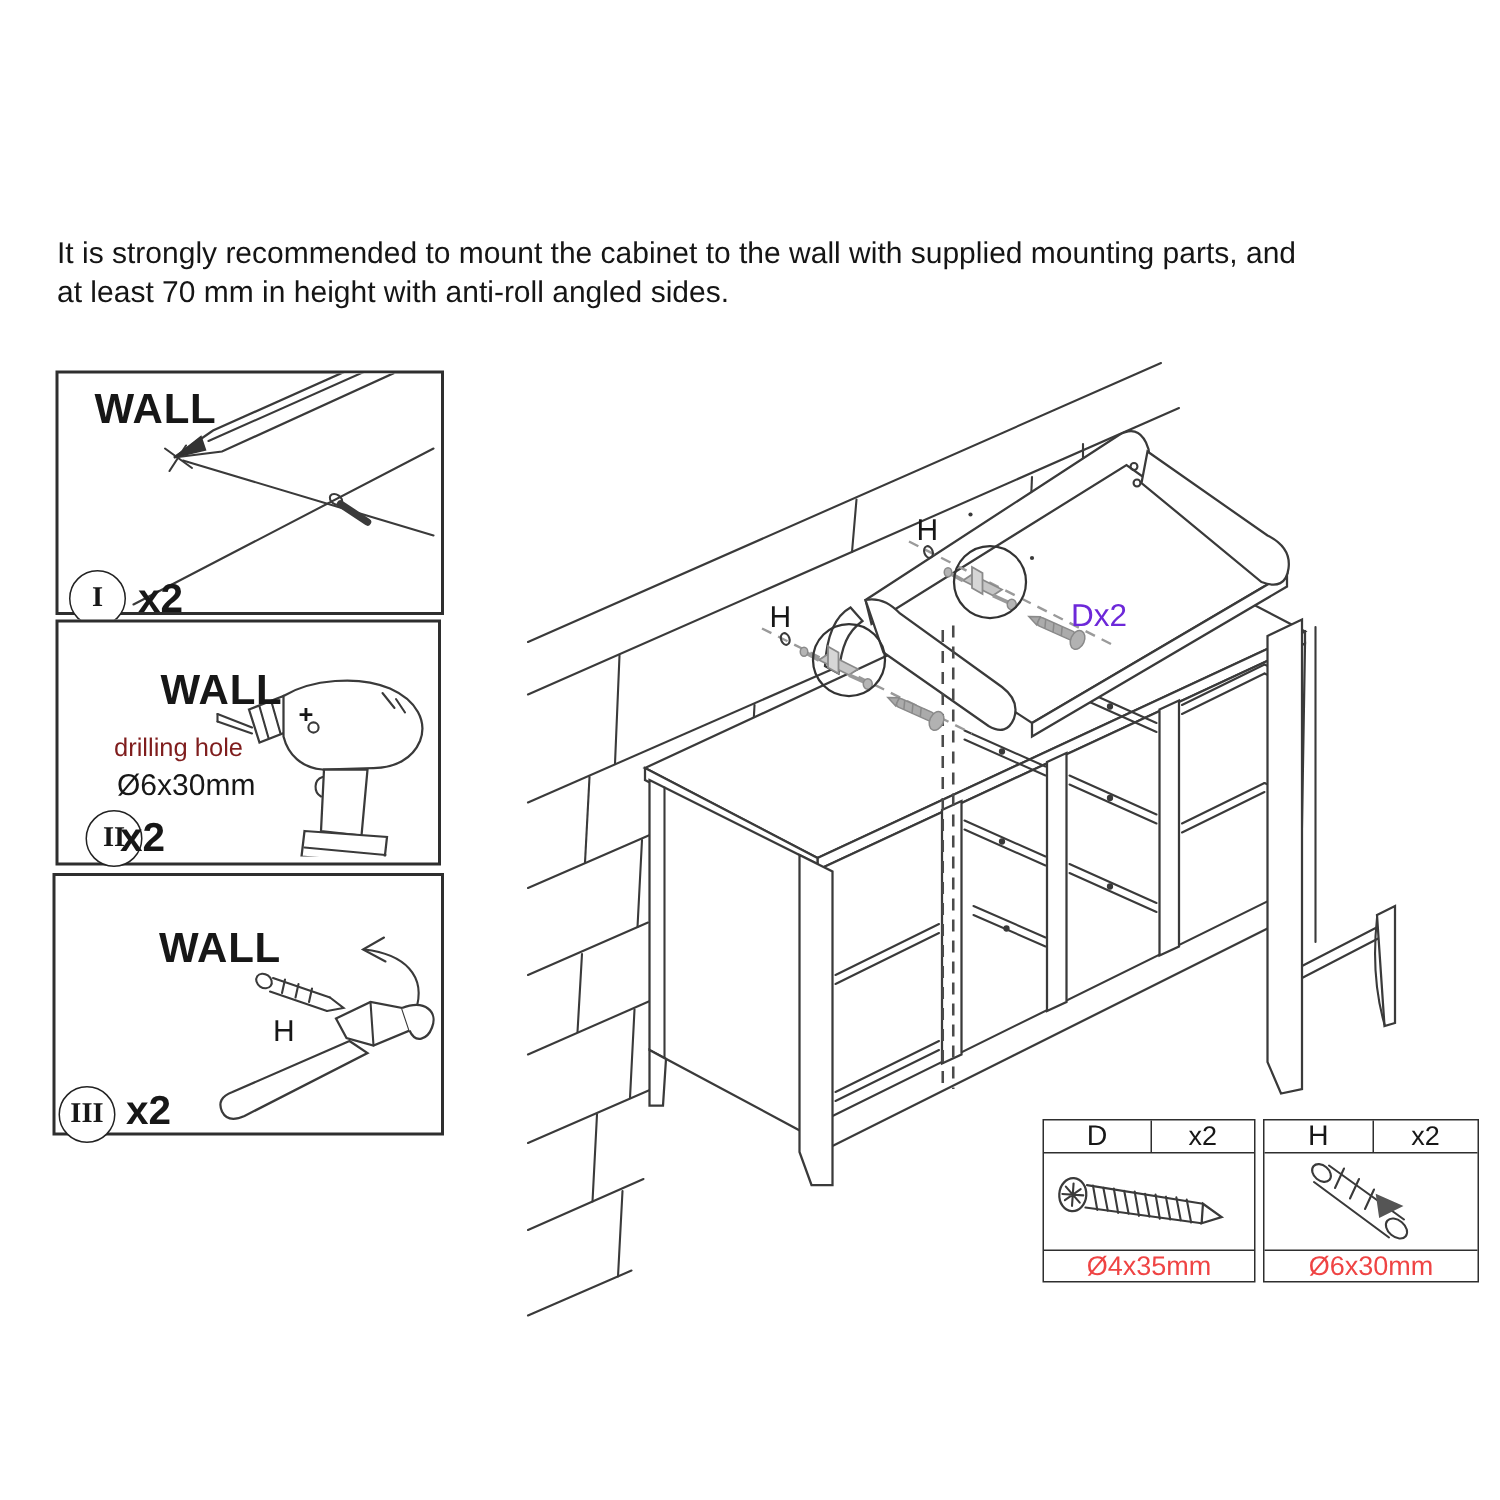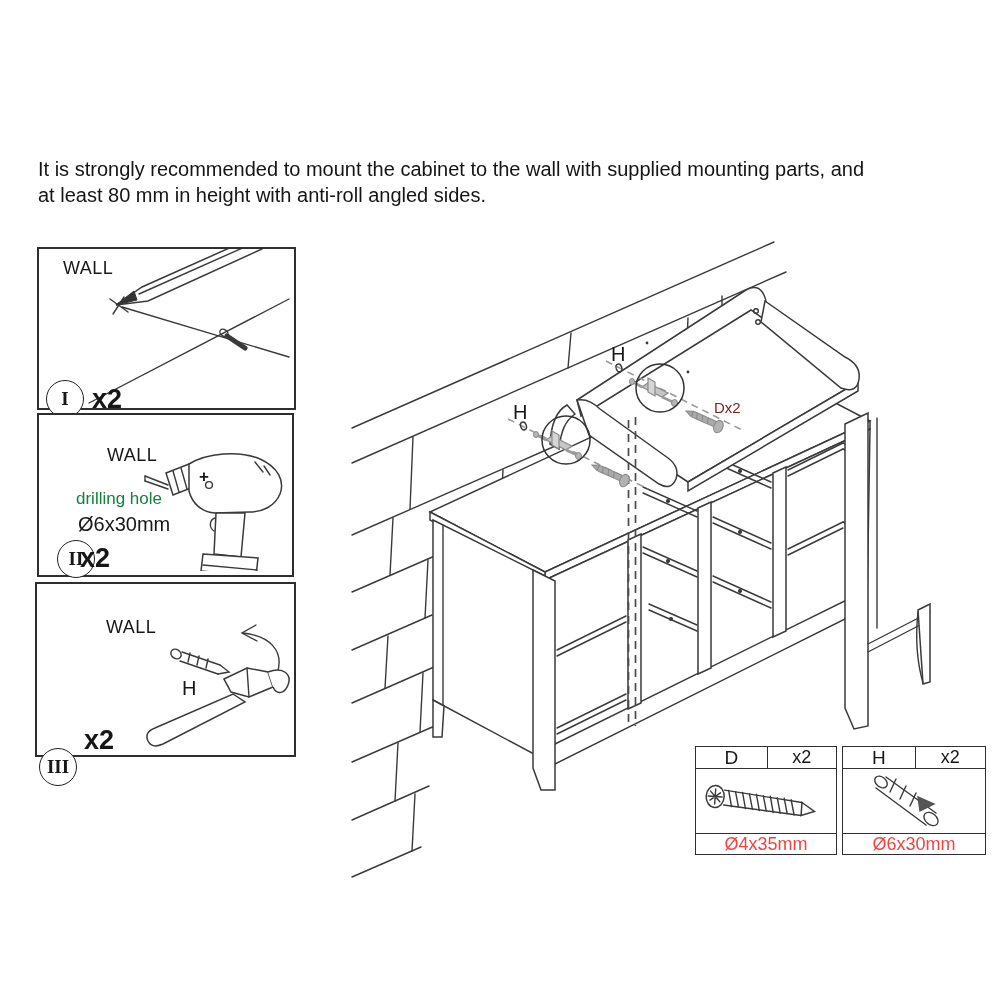--- a/index.html
+++ b/index.html
@@ -1,49 +1,49 @@
 <!DOCTYPE html>
 <html><head>
 <meta charset="utf-8">
 <style>
   html,body{margin:0;padding:0;background:#fff;}
   #page{position:relative;width:1000px;height:1000px;background:#ffffff;
         font-family:"Liberation Sans",sans-serif;color:#111;overflow:hidden;}
   .lbl{position:absolute;white-space:nowrap;line-height:1;}
   .instruction{position:absolute;left:38px;top:156px;font-size:20px;line-height:26px;color:#151515;}
   .stepbox{position:absolute;border:2px solid #2e2e2e;background:#fff;}
-  .wall-lbl{font-weight:normal;font-size:18px;letter-spacing:.5px;color:#171717;}
+  .wall-lbl{font-weight:bold;font-size:28px;letter-spacing:.5px;color:#171717;}
   .badge{position:absolute;width:36px;height:36px;border:1.8px solid #222;border-radius:50%;
          display:flex;align-items:center;justify-content:center;background:#fff;
          font-family:"Liberation Serif",serif;font-weight:bold;font-size:19px;color:#171717;}
   .qty{font-weight:bold;font-size:27px;color:#171717;}
-  .note{font-size:17px;color:#15803d;}
+  .note{font-size:17px;color:#7f1d1d;}
   .note2{font-size:20px;color:#171717;}
   .plus{font-size:17px;font-weight:bold;color:#171717;}
   .hlab{font-size:20px;color:#171717;}
-  .dxlab{font-size:15px;color:#7f1d1d;}
+  .dxlab{font-size:21px;color:#6d28d9;}
   .partbox{position:absolute;border:1.6px solid #2e2e2e;background:#fff;}
   .part-head{position:absolute;left:0;top:0;right:0;height:21px;border-bottom:1.4px solid #2e2e2e;display:flex;}
   .part-code{flex:0 0 50.5%;border-right:1.4px solid #2e2e2e;display:flex;align-items:center;justify-content:center;
              font-size:19px;color:#171717;}
   .part-qty{flex:1;display:flex;align-items:center;justify-content:center;font-size:18px;color:#171717;}
   .part-foot{position:absolute;left:0;bottom:0;right:0;height:20px;border-top:1.4px solid #2e2e2e;
              display:flex;align-items:center;justify-content:center;font-size:18px;color:#ef4444;}
   svg{position:absolute;overflow:hidden;}
   .ln{stroke:#3a3a3a;stroke-width:1.4;fill:none;stroke-linecap:round;}
   .lnw{stroke:#3a3a3a;stroke-width:1.5;fill:#fff;}
 </style>
 </head>
 <body>
 
 <div id="page">
 
   <div class="instruction">
     <div>It is strongly recommended to mount the cabinet to the wall with supplied mounting parts, and</div>
-    <div>at least 80 mm in height with anti-roll angled sides.</div>
+    <div>at least 70 mm in height with anti-roll angled sides.</div>
   </div>
 
   <div class="stepbox" style="left:37px;top:247px;width:255px;height:159px;">
     <svg style="left:0;top:0;" width="251" height="155" viewBox="0 0 251 155">
       <g class="ln">
         <line x1="83" y1="58" x2="250" y2="108"></line>
         <line x1="50" y1="154" x2="250" y2="50"></line>
         <line x1="71" y1="50" x2="89" y2="63"></line>
         <line x1="85" y1="48" x2="74" y2="65"></line>
       </g>
@@ -105,21 +105,21 @@
       </g>
       <g>
         <path d="M196,110 L208,118 L126,160 Q 115,165 111,157 Q 107,148 118,144 Z" class="lnw"></path>
         <path d="M187,95 L210,84 L231,88 L236,103 L212,113 L194,108 Z" class="lnw"></path>
         <path d="M231,88 C247,82 255,91 251,101 C248,109 240,112 236,103" class="lnw"></path>
         <line x1="210" y1="84" x2="212" y2="113" class="ln"></line>
       </g>
     </svg>
     <div class="lbl wall-lbl" style="left:69px;top:34px;">WALL</div>
     <div class="lbl hlab" style="left:145px;top:94px;">H</div>
-    <div class="badge" style="left:2px;top:140px;margin-top:24px;">III</div>
+    <div class="badge" style="left:2px;top:140px;">III</div>
     <div class="lbl qty" style="left:47px;top:143px;">x2</div>
   </div>
 
   <svg style="left:350px;top:210px;" width="645" height="755" viewBox="350 210 645 755">
 
     <g class="ln" stroke-width="1.3">
       <line x1="352" y1="428" x2="774" y2="242"></line>
       <line x1="352" y1="463" x2="786" y2="272"></line>
       <line x1="352" y1="535" x2="562" y2="443"></line>
       <line x1="352" y1="592" x2="437" y2="555"></line>

